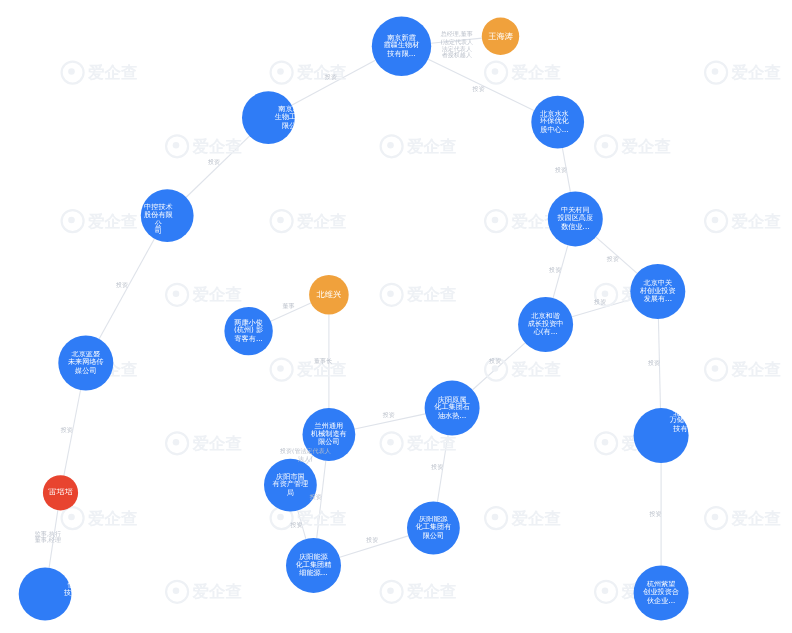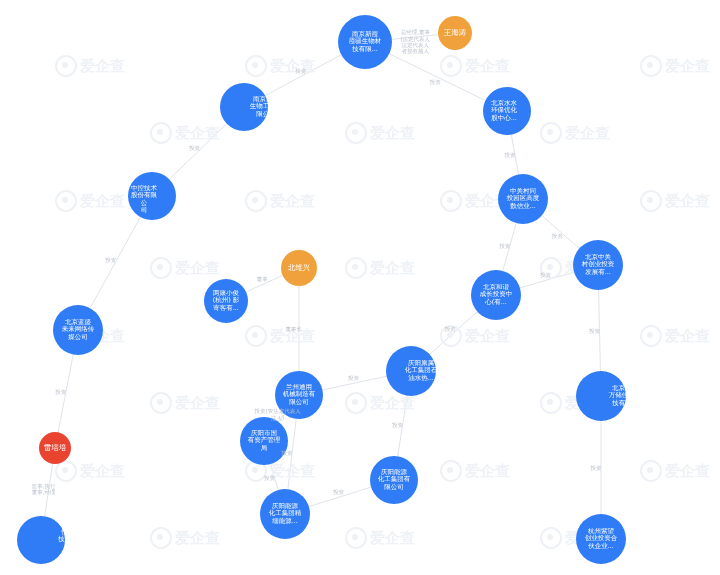--- a/index.html
+++ b/index.html
@@ -267,27 +267,27 @@
       <div class="node-label" style="font-size: 6.5px; width: 48px; left: 472px; top: 284px;">北京和谐
 成长投资中
 心(有...</div>
       <div class="node-label" style="font-size: 6.5px; width: 48px; left: 54px; top: 319px;">北京蓝盛
 未来网络传
 媒公司</div>
       <div class="node-label" style="font-size: 7.5px; width: 34px; left: 282px; top: 264px; text-align: center;">北维兴</div>
       <div class="node-label" style="font-size: 6.5px; width: 42px; left: 205px; top: 290px;">两康小俊
 (杭州) 影
 寄客有...</div>
-      <div class="node-label" style="font-size: 6.5px; width: 48px; left: 387px; top: 360px; padding-left: 10px;">庆阳原属
+      <div class="node-label" style="font-size: 6.5px; width: 48px; left: 387px; top: 360px;">庆阳原属
 化工集团石
 油水热...</div>
       <div class="node-label" style="font-size: 6.5px; width: 46px; left: 276px; top: 384px;">兰州通用
 机械制造有
 限公司</div>
-      <div class="node-label" style="font-size: 6.5px; width: 48px; left: 577px; top: 385px; padding-left: 24px;">北京国泰
+      <div class="node-label" style="font-size: 6.5px; width: 48px; left: 577px; top: 372px; padding-left: 24px;">北京国泰
 万储佳科科
 技有限...</div>
       <div class="node-label" style="font-size: 6.5px; width: 46px; left: 241px; top: 430px;">庆阳市国
 有资产管理
 局</div>
       <div class="node-label" style="font-size: 6.5px; width: 46px; left: 371px; top: 469px;">庆阳能源
 化工集团有
 限公司</div>
       <div class="node-label" style="font-size: 6.5px; width: 48px; left: 261px; top: 503px;">庆阳能源
 化工集团精

